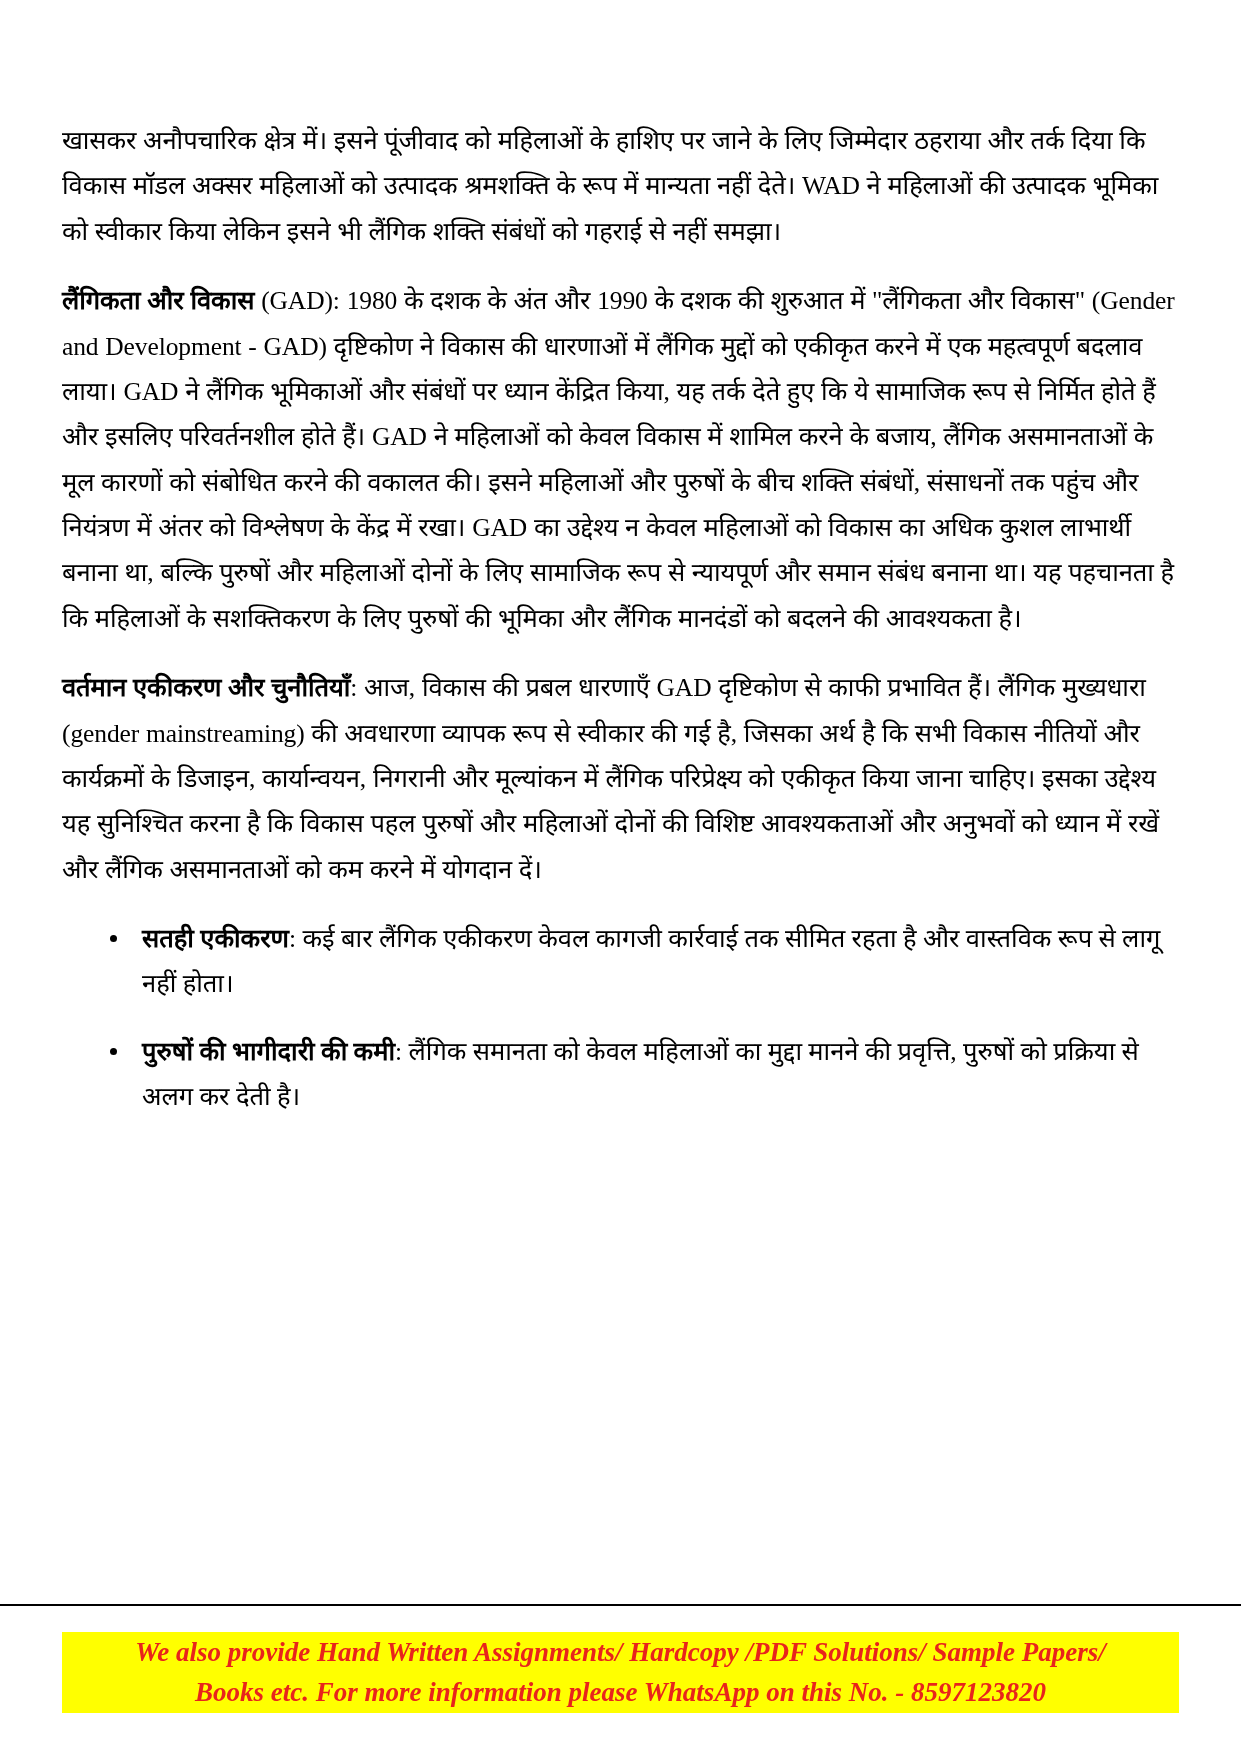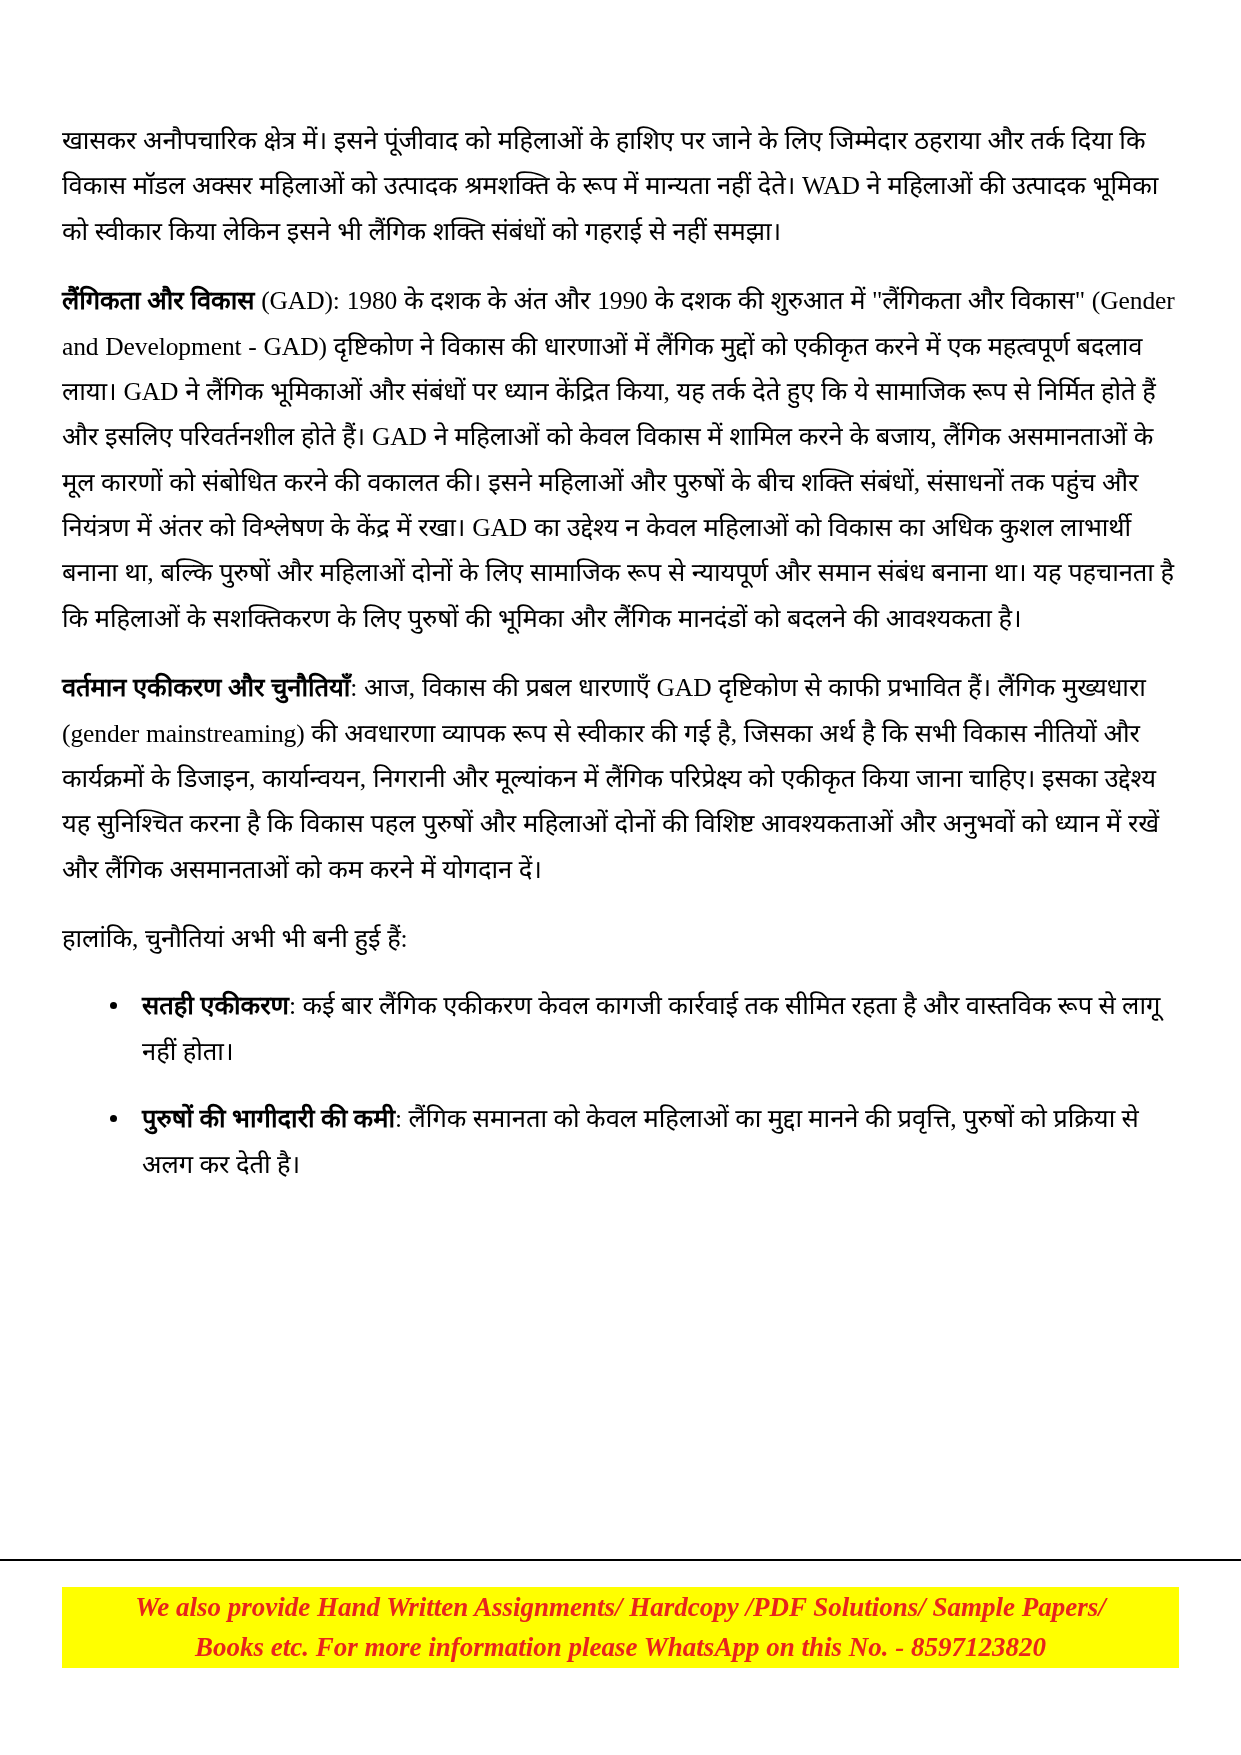--- a/index.html
+++ b/index.html
@@ -73,21 +73,21 @@
     height: 7px;
     background: #000;
     border-radius: 50%;
   }
 
   .footer-banner {
     position: absolute;
     left: 0;
     right: 0;
     bottom: 0;
-    height: 196px;
+    height: 151px;
     background: #ffffff;
     border-top: 2px solid #000000;
   }
 
   .footer-inner {
     position: absolute;
     left: 62px;
     right: 62px;
     top: 26px;
     text-align: center;
@@ -122,23 +122,20 @@
     </p>
 
     <p class="para">
       <span class="bold">लैंगिकता और विकास</span><span> (GAD): </span><span>1980 के दशक के अंत और 1990 के दशक की शुरुआत में "लैंगिकता और विकास" (Gender and Development - GAD) दृष्टिकोण ने विकास की धारणाओं में लैंगिक मुद्दों को एकीकृत करने में एक महत्वपूर्ण बदलाव लाया। GAD ने लैंगिक भूमिकाओं और संबंधों पर ध्यान केंद्रित किया, यह तर्क देते हुए कि ये सामाजिक रूप से निर्मित होते हैं और इसलिए परिवर्तनशील होते हैं। GAD ने महिलाओं को केवल विकास में शामिल करने के बजाय, लैंगिक असमानताओं के मूल कारणों को संबोधित करने की वकालत की। इसने महिलाओं और पुरुषों के बीच शक्ति संबंधों, संसाधनों तक पहुंच और नियंत्रण में अंतर को विश्लेषण के केंद्र में रखा। GAD का उद्देश्य न केवल महिलाओं को विकास का अधिक कुशल लाभार्थी बनाना था, बल्कि पुरुषों और महिलाओं दोनों के लिए सामाजिक रूप से न्यायपूर्ण और समान संबंध बनाना था। यह पहचानता है कि महिलाओं के सशक्तिकरण के लिए पुरुषों की भूमिका और लैंगिक मानदंडों को बदलने की आवश्यकता है।</span>
     </p>
 
     <p class="para">
       <span class="bold">वर्तमान एकीकरण और चुनौतियाँ</span><span>: </span><span>आज, विकास की प्रबल धारणाएँ GAD दृष्टिकोण से काफी प्रभावित हैं। लैंगिक मुख्यधारा (gender mainstreaming) की अवधारणा व्यापक रूप से स्वीकार की गई है, जिसका अर्थ है कि सभी विकास नीतियों और कार्यक्रमों के डिजाइन, कार्यान्वयन, निगरानी और मूल्यांकन में लैंगिक परिप्रेक्ष्य को एकीकृत किया जाना चाहिए। इसका उद्देश्य यह सुनिश्चित करना है कि विकास पहल पुरुषों और महिलाओं दोनों की विशिष्ट आवश्यकताओं और अनुभवों को ध्यान में रखें और लैंगिक असमानताओं को कम करने में योगदान दें।</span>
     </p>
 
-    <p class="para tight">
-      <span>हालांकि, चुनौतियां अभी भी बनी हुई हैं:</span>
-    </p>
 
     <ul class="bullets">
       <li>
         <span class="bold">सतही एकीकरण</span><span>: </span><span>कई बार लैंगिक एकीकरण केवल कागजी कार्रवाई तक सीमित रहता है और वास्तविक रूप से लागू नहीं होता।</span>
       </li>
       <li>
         <span class="bold">पुरुषों की भागीदारी की कमी</span><span>: </span><span>लैंगिक समानता को केवल महिलाओं का मुद्दा मानने की प्रवृत्ति, पुरुषों को प्रक्रिया से अलग कर देती है।</span>
       </li>
     </ul>
 

